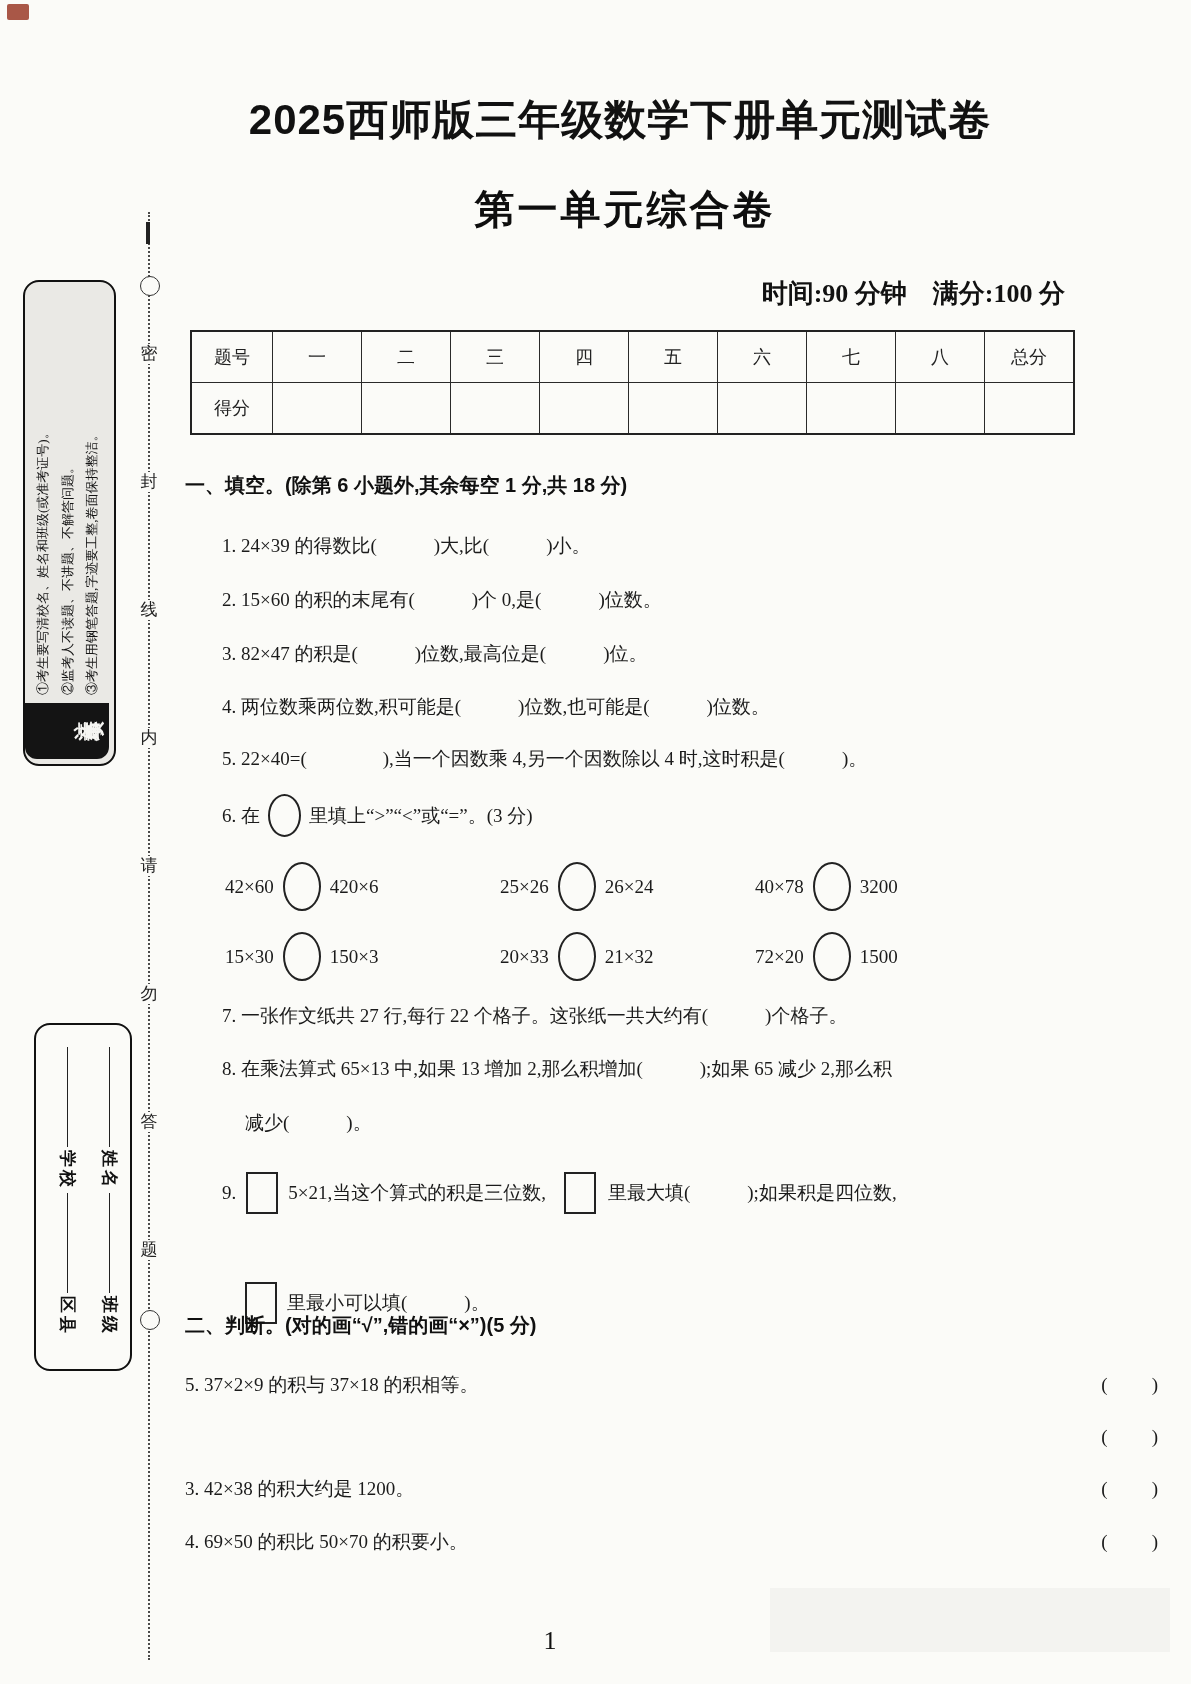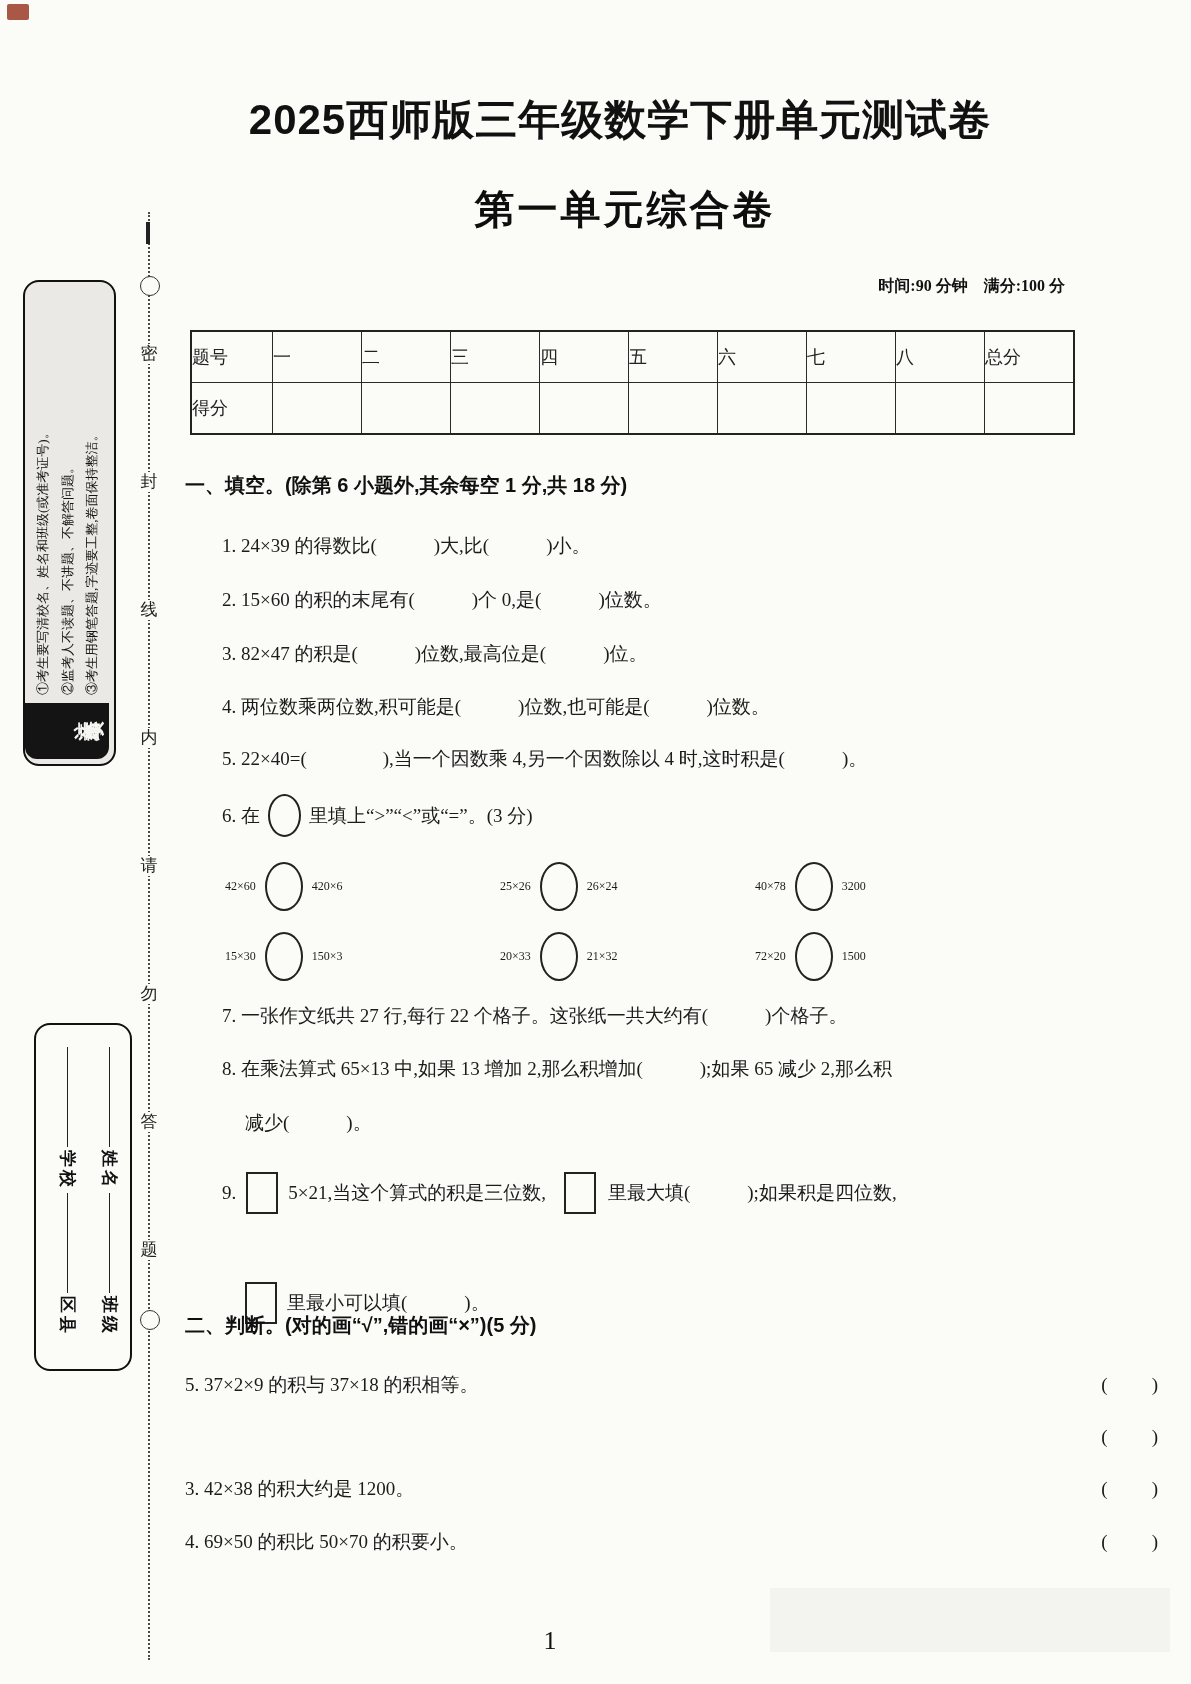--- a/index.html
+++ b/index.html
@@ -11,36 +11,36 @@
   .abs{position:absolute;}
   
   .corner-mark{left:7px;top:4px;width:22px;height:16px;background:#9a3a28;border-radius:2px;opacity:.85;}
   
   .doc-title{left:120px;top:92px;width:1000px;text-align:center;
     font-family:"Liberation Sans","DejaVu Sans",sans-serif;font-weight:bold;
     font-size:42px;letter-spacing:1px;color:#111;}
   .doc-subtitle{left:185px;top:182px;width:880px;text-align:center;
     font-weight:bold;font-size:40px;letter-spacing:3px;color:#0e0e0e;}
   .meta-line{left:465px;top:276px;width:600px;text-align:right;
-    font-weight:bold;font-size:16px;color:#111;}
+    font-weight:bold;font-size:26px;color:#111;}
   
   table.score{position:absolute;left:190px;top:330px;border-collapse:collapse;
     font-size:18px;color:#222;}
-  table.score td{border:1.6px solid #2a2a2a;width:88px;height:50px;text-align:left;padding:0;}
+  table.score td{border:1.6px solid #2a2a2a;width:88px;height:50px;text-align:center;padding:0;}
   table.score td.first{width:80px;}
   table.score{border:2.2px solid #222;}
   
   .sec-heading{font-family:"Liberation Sans","DejaVu Sans",sans-serif;
     font-weight:bold;font-size:20px;color:#101010;left:185px;white-space:nowrap;}
   
   .q{left:222px;font-size:19px;white-space:nowrap;color:#1b1b1b;}
   .q-indent{left:245px;}
   .qflex{display:flex;align-items:center;}
   .cmp-row{left:188px;width:900px;height:52px;}
-  .cmp-group{position:absolute;display:flex;align-items:center;font-size:12px;white-space:nowrap;}
+  .cmp-group{position:absolute;display:flex;align-items:center;font-size:19px;white-space:nowrap;}
   .circle-blank{display:inline-block;width:34px;height:45px;border:2px solid #222;
     border-radius:50%;margin:0 9px;flex:0 0 auto;background:transparent;}
   .circle-small{width:29px;height:39px;margin:0 8px;}
   .square-blank{display:inline-block;width:28px;height:38px;border:2px solid #222;
     margin-right:10px;flex:0 0 auto;background:transparent;}
   .square-mid{margin:0 12px 0 18px;}
   .jrow{left:185px;width:975px;font-size:19px;white-space:nowrap;}
   .jrow .ans{position:absolute;right:0;top:0;letter-spacing:2px;}
   .page-num{left:185px;top:1626px;width:730px;text-align:center;font-size:26px;color:#111;}
   .bottom-shade{left:770px;top:1588px;width:400px;height:64px;background:#f3f3f0;}

